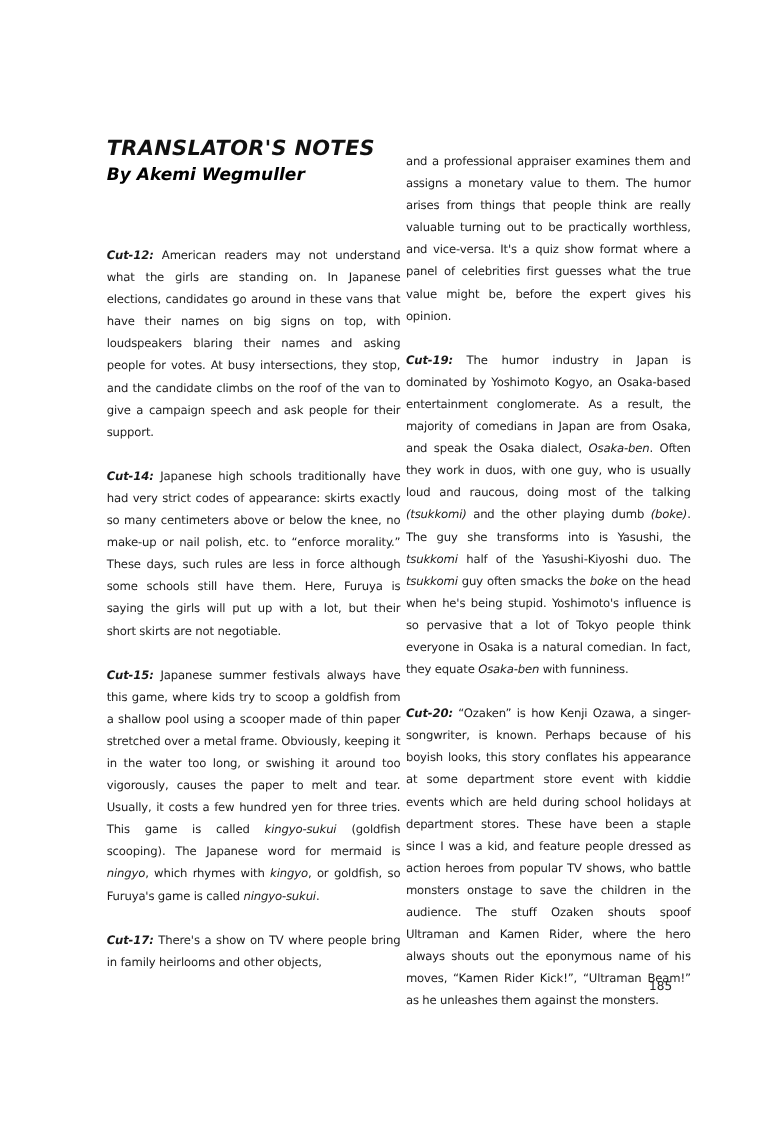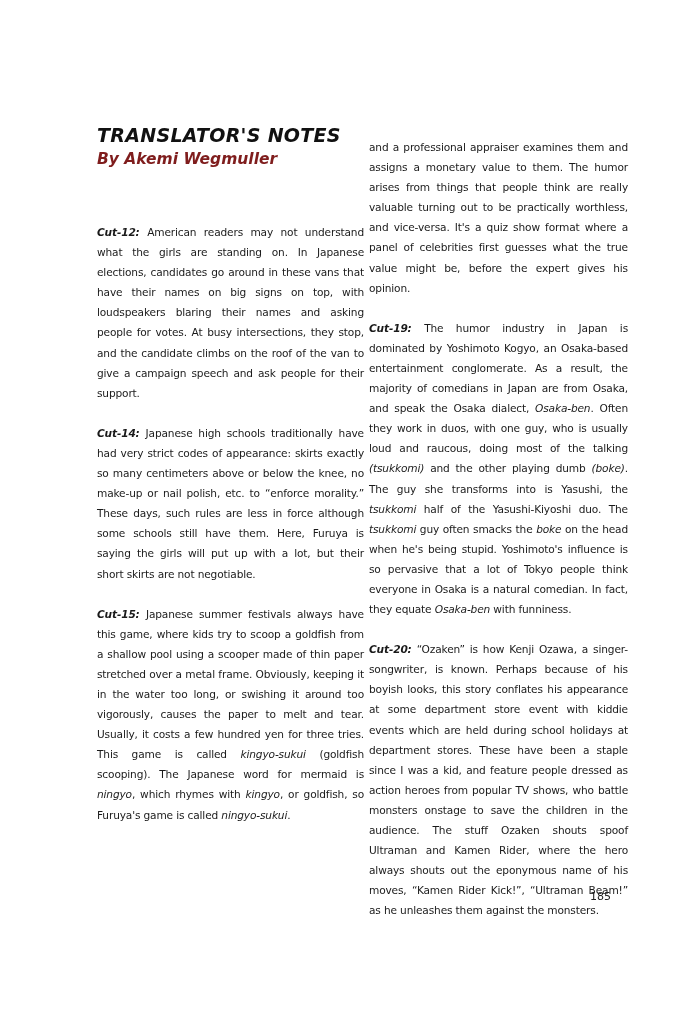--- a/index.html
+++ b/index.html
@@ -1,41 +1,42 @@
 <!DOCTYPE html>
 <html><head>
   <meta charset="utf-8">
   <style>
     html, body { margin:0; padding:0; background:#ffffff; }
     body { width:700px; height:1033px; position:relative; overflow:hidden;
       font-family:"DejaVu Sans", sans-serif; color:#1a1a1a; }
     .title { position:absolute; left:97px; top:124px; font-size:19px; font-weight:bold;
       font-style:italic; letter-spacing:0.3px; color:#111; }
     .byline { position:absolute; left:97px; top:150px; font-size:15.5px; font-weight:bold;
-      font-style:italic; color:#7f1d1d; }
+      font-style:italic; color:#000000; }
     .col { position:absolute; width:267px; font-size:10.6px; line-height:20.1px;
       text-align:justify; letter-spacing:-0.15px;margin-top:12px; }
     .col.left { left:97px; top:210px; }
     .col.right { left:369px; top:125px; width:259px; }
     .note { margin:0; }
     .note + .note { margin-top:20px; }
     .cut { font-weight:bold;font-style:italic; }
     i { }
     .pagenum { position:absolute; left:590px; top:890px; font-size:11px; color:#222; }
   </style>
 </head>
 <body>
 
 <div class="title">TRANSLATOR'S NOTES</div>
 <div class="byline">By Akemi Wegmuller</div>
 
 <div class="col left">
   <p class="note"><span class="cut">Cut-12:</span><span> American readers may not understand what the girls are standing on. In Japanese elections, candidates go around in these vans that have their names on big signs on top, with loudspeakers blaring their names and asking people for votes. At busy intersections, they stop, and the candidate climbs on the roof of the van to give a campaign speech and ask people for their support.</span></p>
   <p class="note"><span class="cut">Cut-14:</span><span> Japanese high schools traditionally have had very strict codes of appearance: skirts exactly so many centimeters above or below the knee, no make-up or nail polish, etc. to “enforce morality.” These days, such rules are less in force although some schools still have them. Here, Furuya is saying the girls will put up with a lot, but their short skirts are not negotiable.</span></p>
   <p class="note"><span class="cut">Cut-15:</span><span> Japanese summer festivals always have this game, where kids try to scoop a goldfish from a shallow pool using a scooper made of thin paper stretched over a metal frame. Obviously, keeping it in the water too long, or swishing it around too vigorously, causes the paper to melt and tear. Usually, it costs a few hundred yen for three tries. This game is called </span><i>kingyo-sukui</i><span> (goldfish scooping). The Japanese word for mermaid is </span><i>ningyo</i><span>, which rhymes with </span><i>kingyo</i><span>, or goldfish, so Furuya's game is called </span><i>ningyo-sukui</i><span>.</span></p>
+  <p class="note"><span class="cut">Cut-17:</span><span> There's a show on TV where people bring in family heirlooms and other objects,</span></p>
 </div>
 
 <div class="col right">
   <p class="note">and a professional appraiser examines them and assigns a monetary value to them. The humor arises from things that people think are really valuable turning out to be practically worthless, and vice-versa. It's a quiz show format where a panel of celebrities first guesses what the true value might be, before the expert gives his opinion.</p>
   <p class="note"><span class="cut">Cut-19:</span><span> The humor industry in Japan is dominated by Yoshimoto Kogyo, an Osaka-based entertainment conglomerate. As a result, the majority of comedians in Japan are from Osaka, and speak the Osaka dialect, </span><i>Osaka-ben</i><span>. Often they work in duos, with one guy, who is usually loud and raucous, doing most of the talking </span><i>(tsukkomi)</i><span> and the other playing dumb </span><i>(boke)</i><span>. The guy she transforms into is Yasushi, the </span><i>tsukkomi</i><span> half of the Yasushi-Kiyoshi duo. The </span><i>tsukkomi</i><span> guy often smacks the </span><i>boke</i><span> on the head when he's being stupid. Yoshimoto's influence is so pervasive that a lot of Tokyo people think everyone in Osaka is a natural comedian. In fact, they equate </span><i>Osaka-ben</i><span> with funniness.</span></p>
   <p class="note"><span class="cut">Cut-20:</span><span> “Ozaken” is how Kenji Ozawa, a singer-songwriter, is known. Perhaps because of his boyish looks, this story conflates his appearance at some department store event with kiddie events which are held during school holidays at department stores. These have been a staple since I was a kid, and feature people dressed as action heroes from popular TV shows, who battle monsters onstage to save the children in the audience. The stuff Ozaken shouts spoof Ultraman and Kamen Rider, where the hero always shouts out the eponymous name of his moves, “Kamen Rider Kick!”, “Ultraman Beam!” as he unleashes them against the monsters.</span></p>
 </div>
 
 <div class="pagenum">185</div>
 

